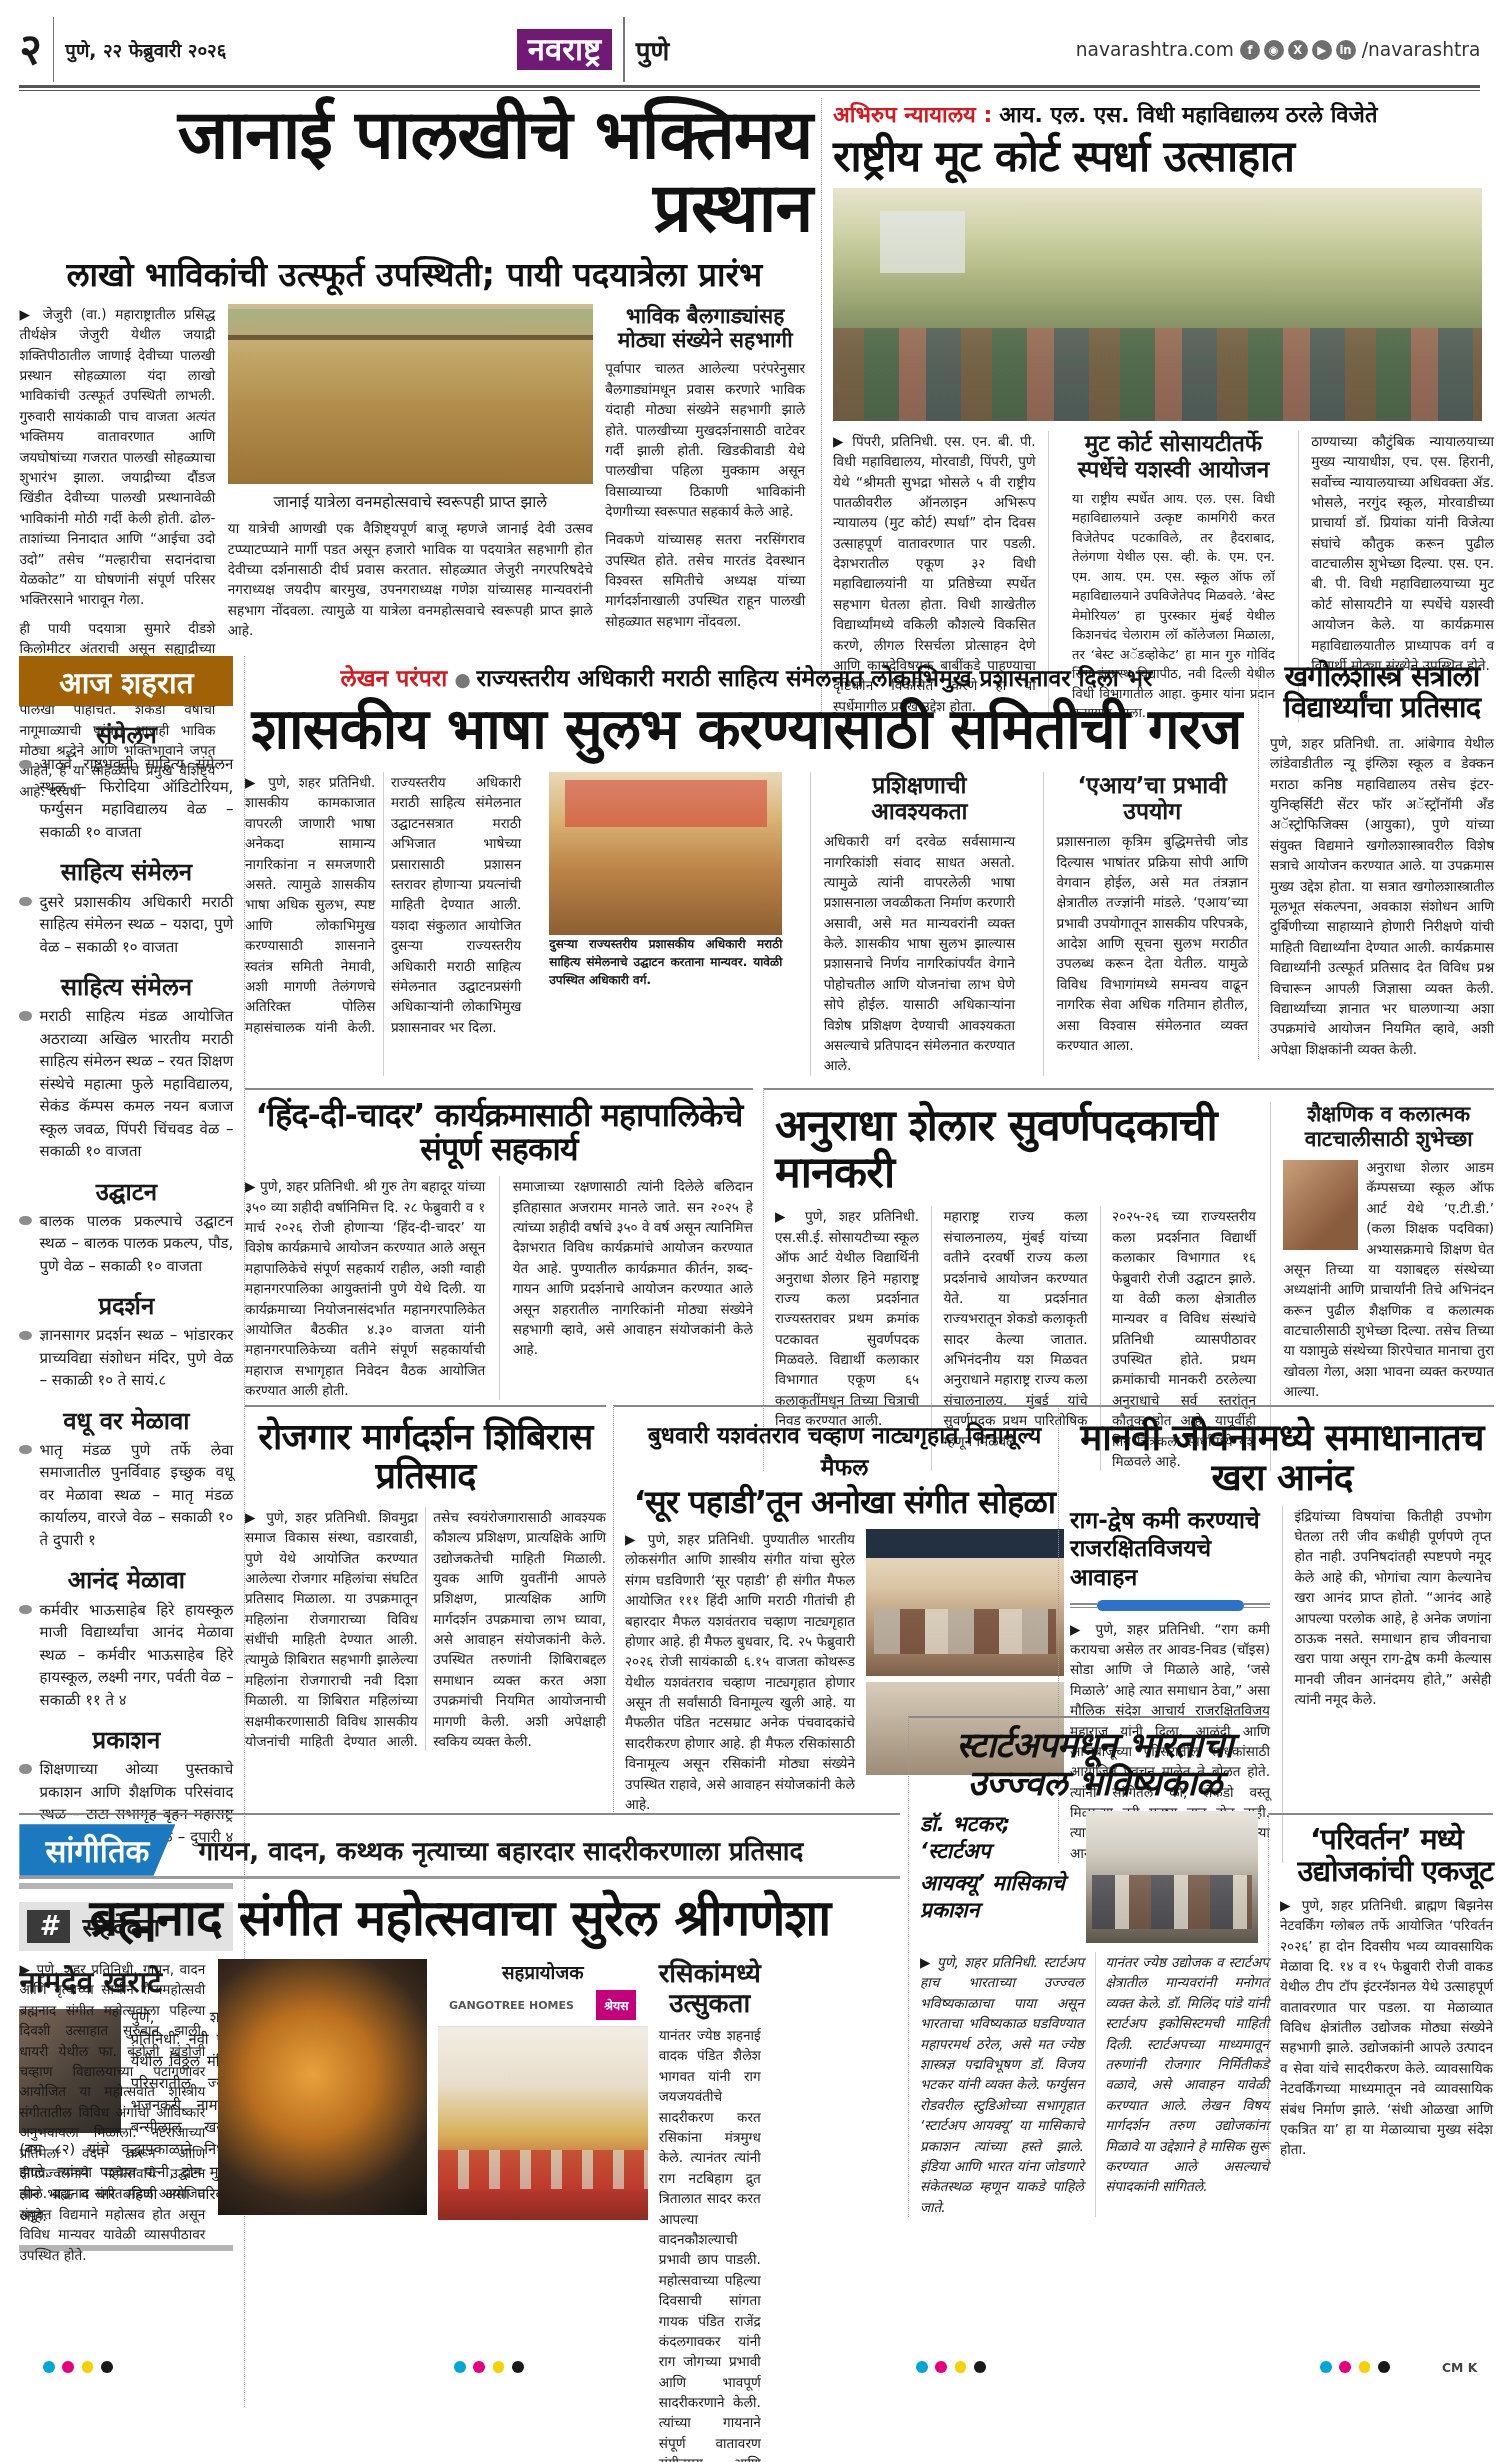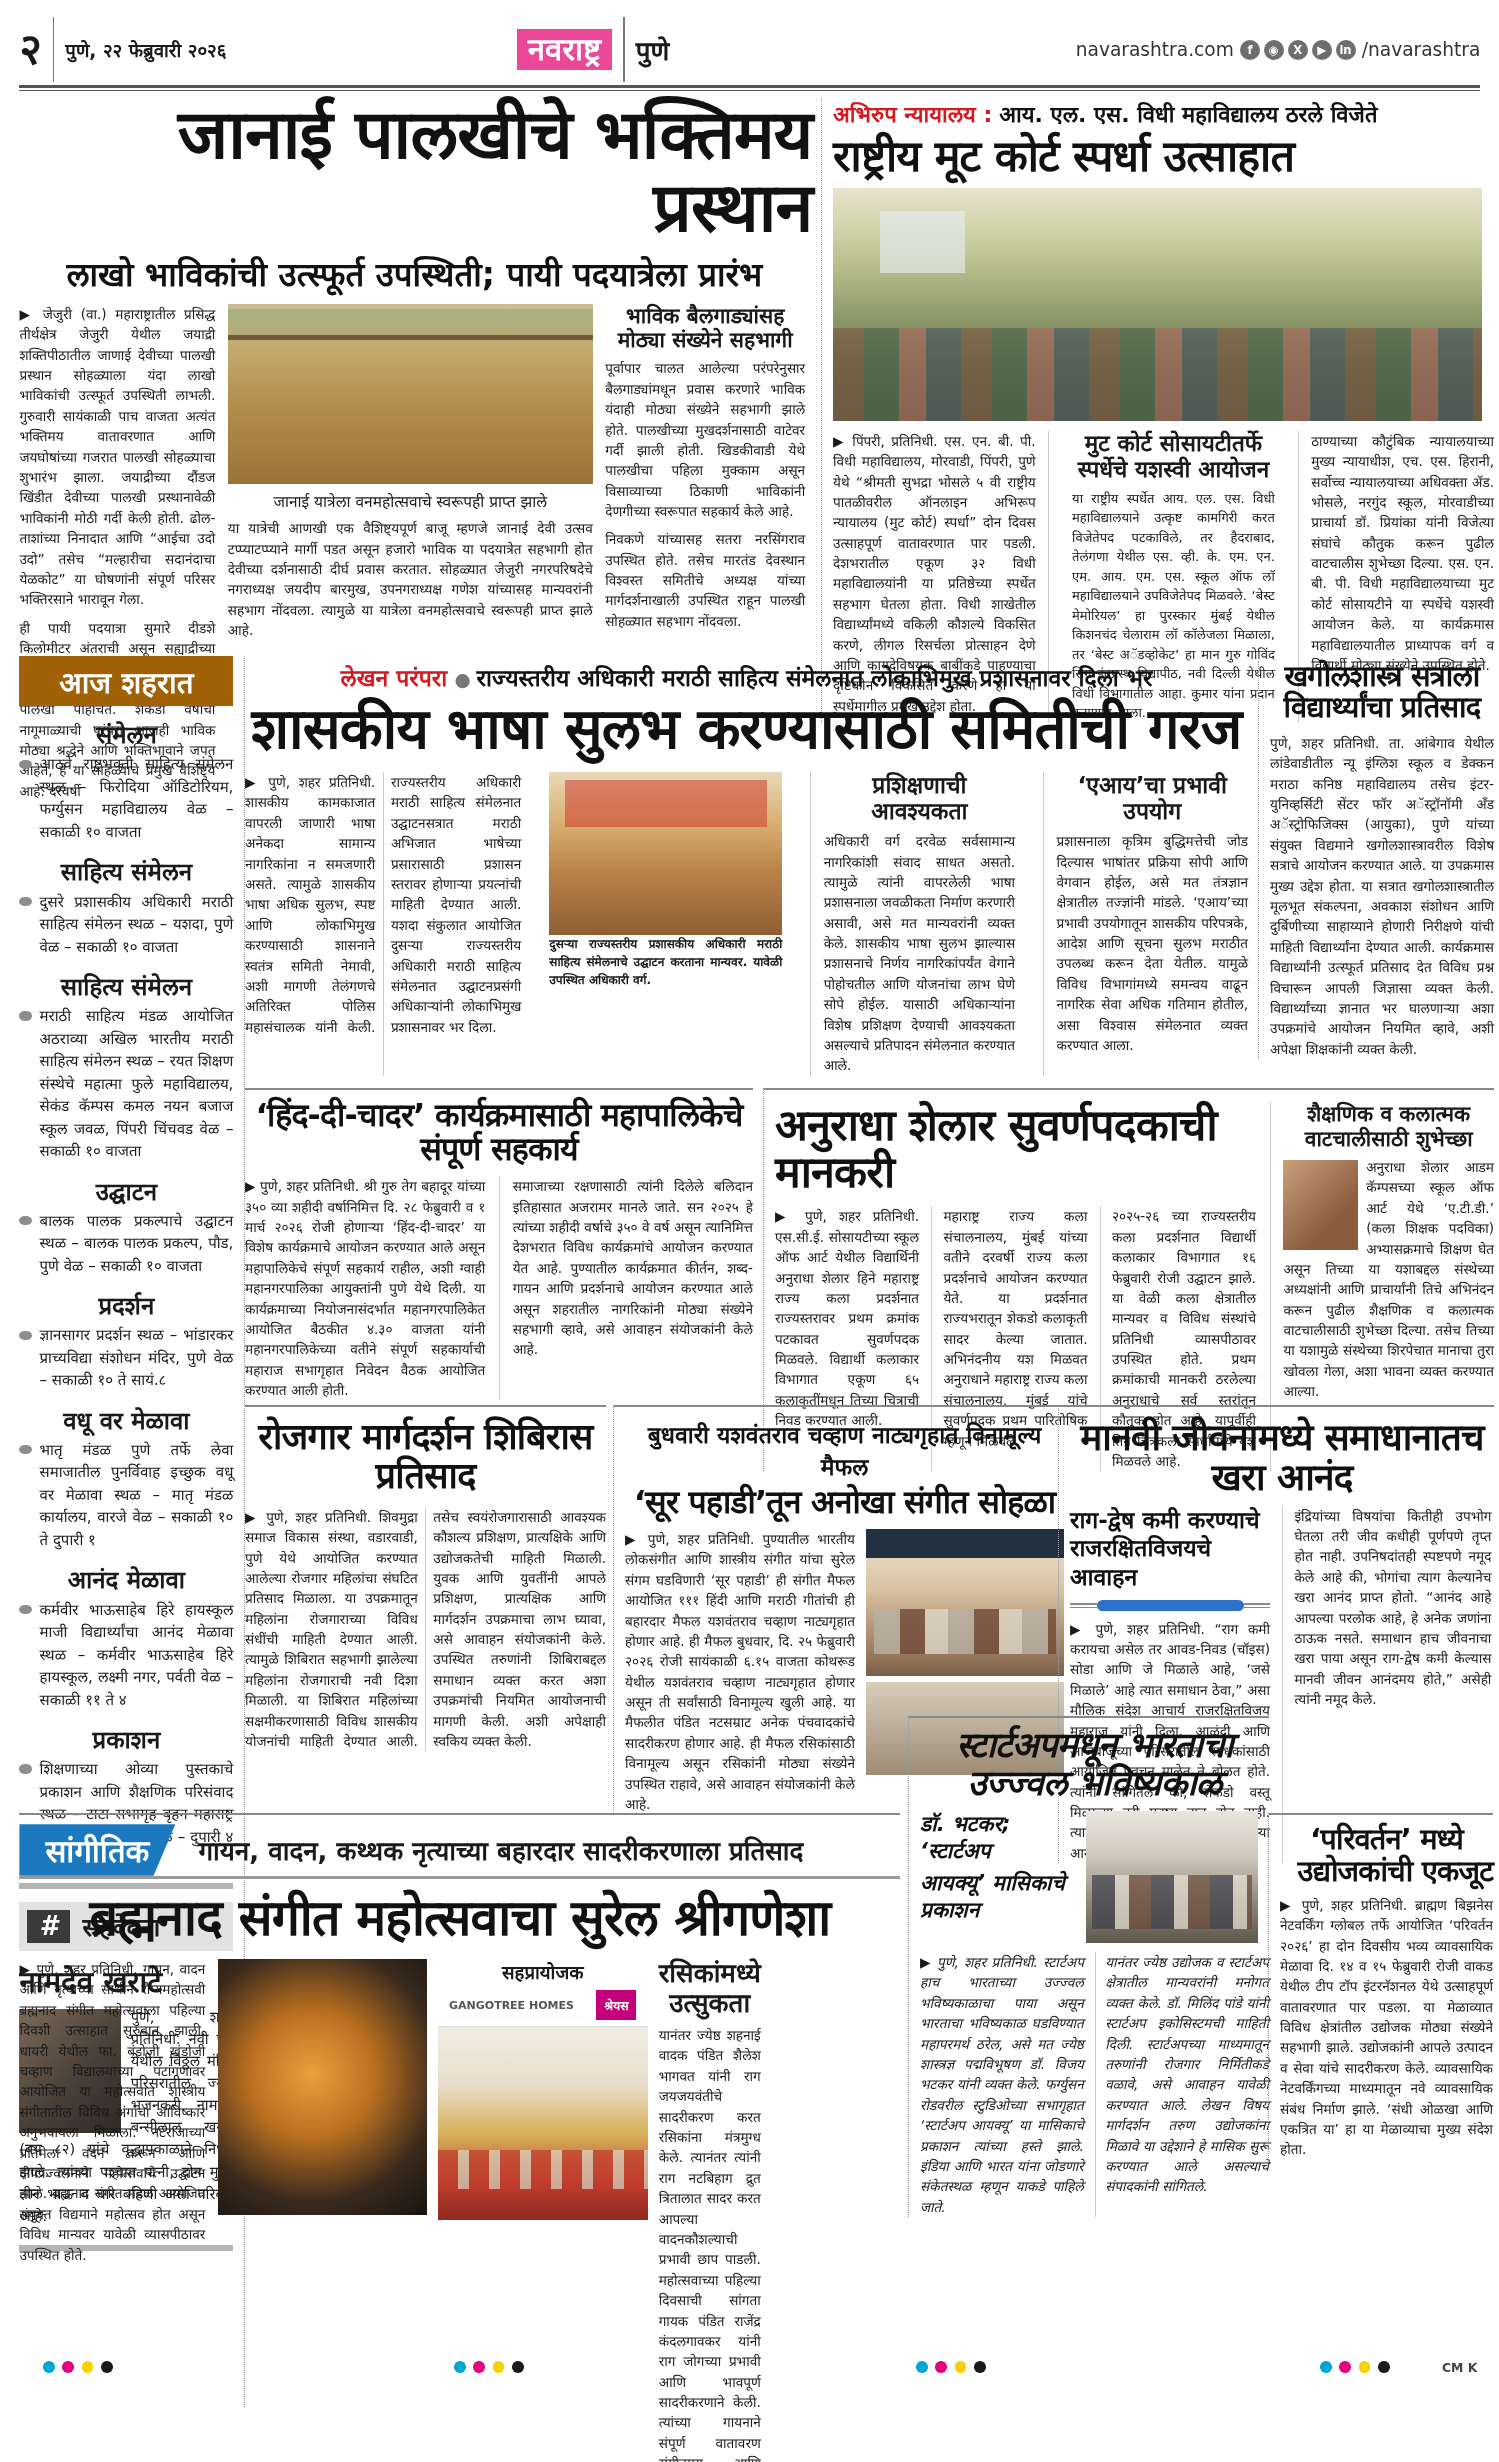--- a/index.html
+++ b/index.html
@@ -3,21 +3,21 @@
 <meta charset="utf-8">
 <style>
   html,body{margin:0;padding:0;background:#e8e8e8;}
   #page{position:relative;width:1500px;height:2462px;background:#ffffff;margin:0 auto;
         font-family:"DejaVu Sans","Liberation Sans",sans-serif;color:#1a1a1a;overflow:hidden;}
   .abs{position:absolute;}
   
   .hdr-pageno{font-size:43px;font-weight:bold;line-height:1;}
   .hdr-date{font-size:18.6px;font-weight:bold;}
   .hdr-sep{width:1.6px;background:#777;align-self:stretch;margin:0 11px;}
-  .masthead{background:#ec4899;color:#fff;font-weight:bold;font-size:31px;padding:1.6px 11px;line-height:1.2;}
+  .masthead{background:#701a75;color:#fff;font-weight:bold;font-size:31px;padding:1.6px 11px;line-height:1.2;}
   .hdr-edition{font-size:26px;font-weight:bold;}
   .hdr-web{font-size:18.6px;color:#333;}
   .social{display:inline-flex;gap:3.9px;vertical-align:middle;margin:0 6.2px;}
   .social .ic{width:20px;height:20px;border-radius:50%;background:#6e6e6e;color:#fff;font-size:11.6px;
       display:flex;align-items:center;justify-content:center;font-weight:bold;}
   .rule-double{border-top:3.1px solid #555;border-bottom:1.6px solid #555;height:2.3px;}
   
   .headline{font-weight:bold;color:#111;line-height:1.08;letter-spacing:-0.8px;}
   .kicker-red{color:#d6191f;font-weight:bold;}
   .kicker-black{color:#111;font-weight:bold;}

